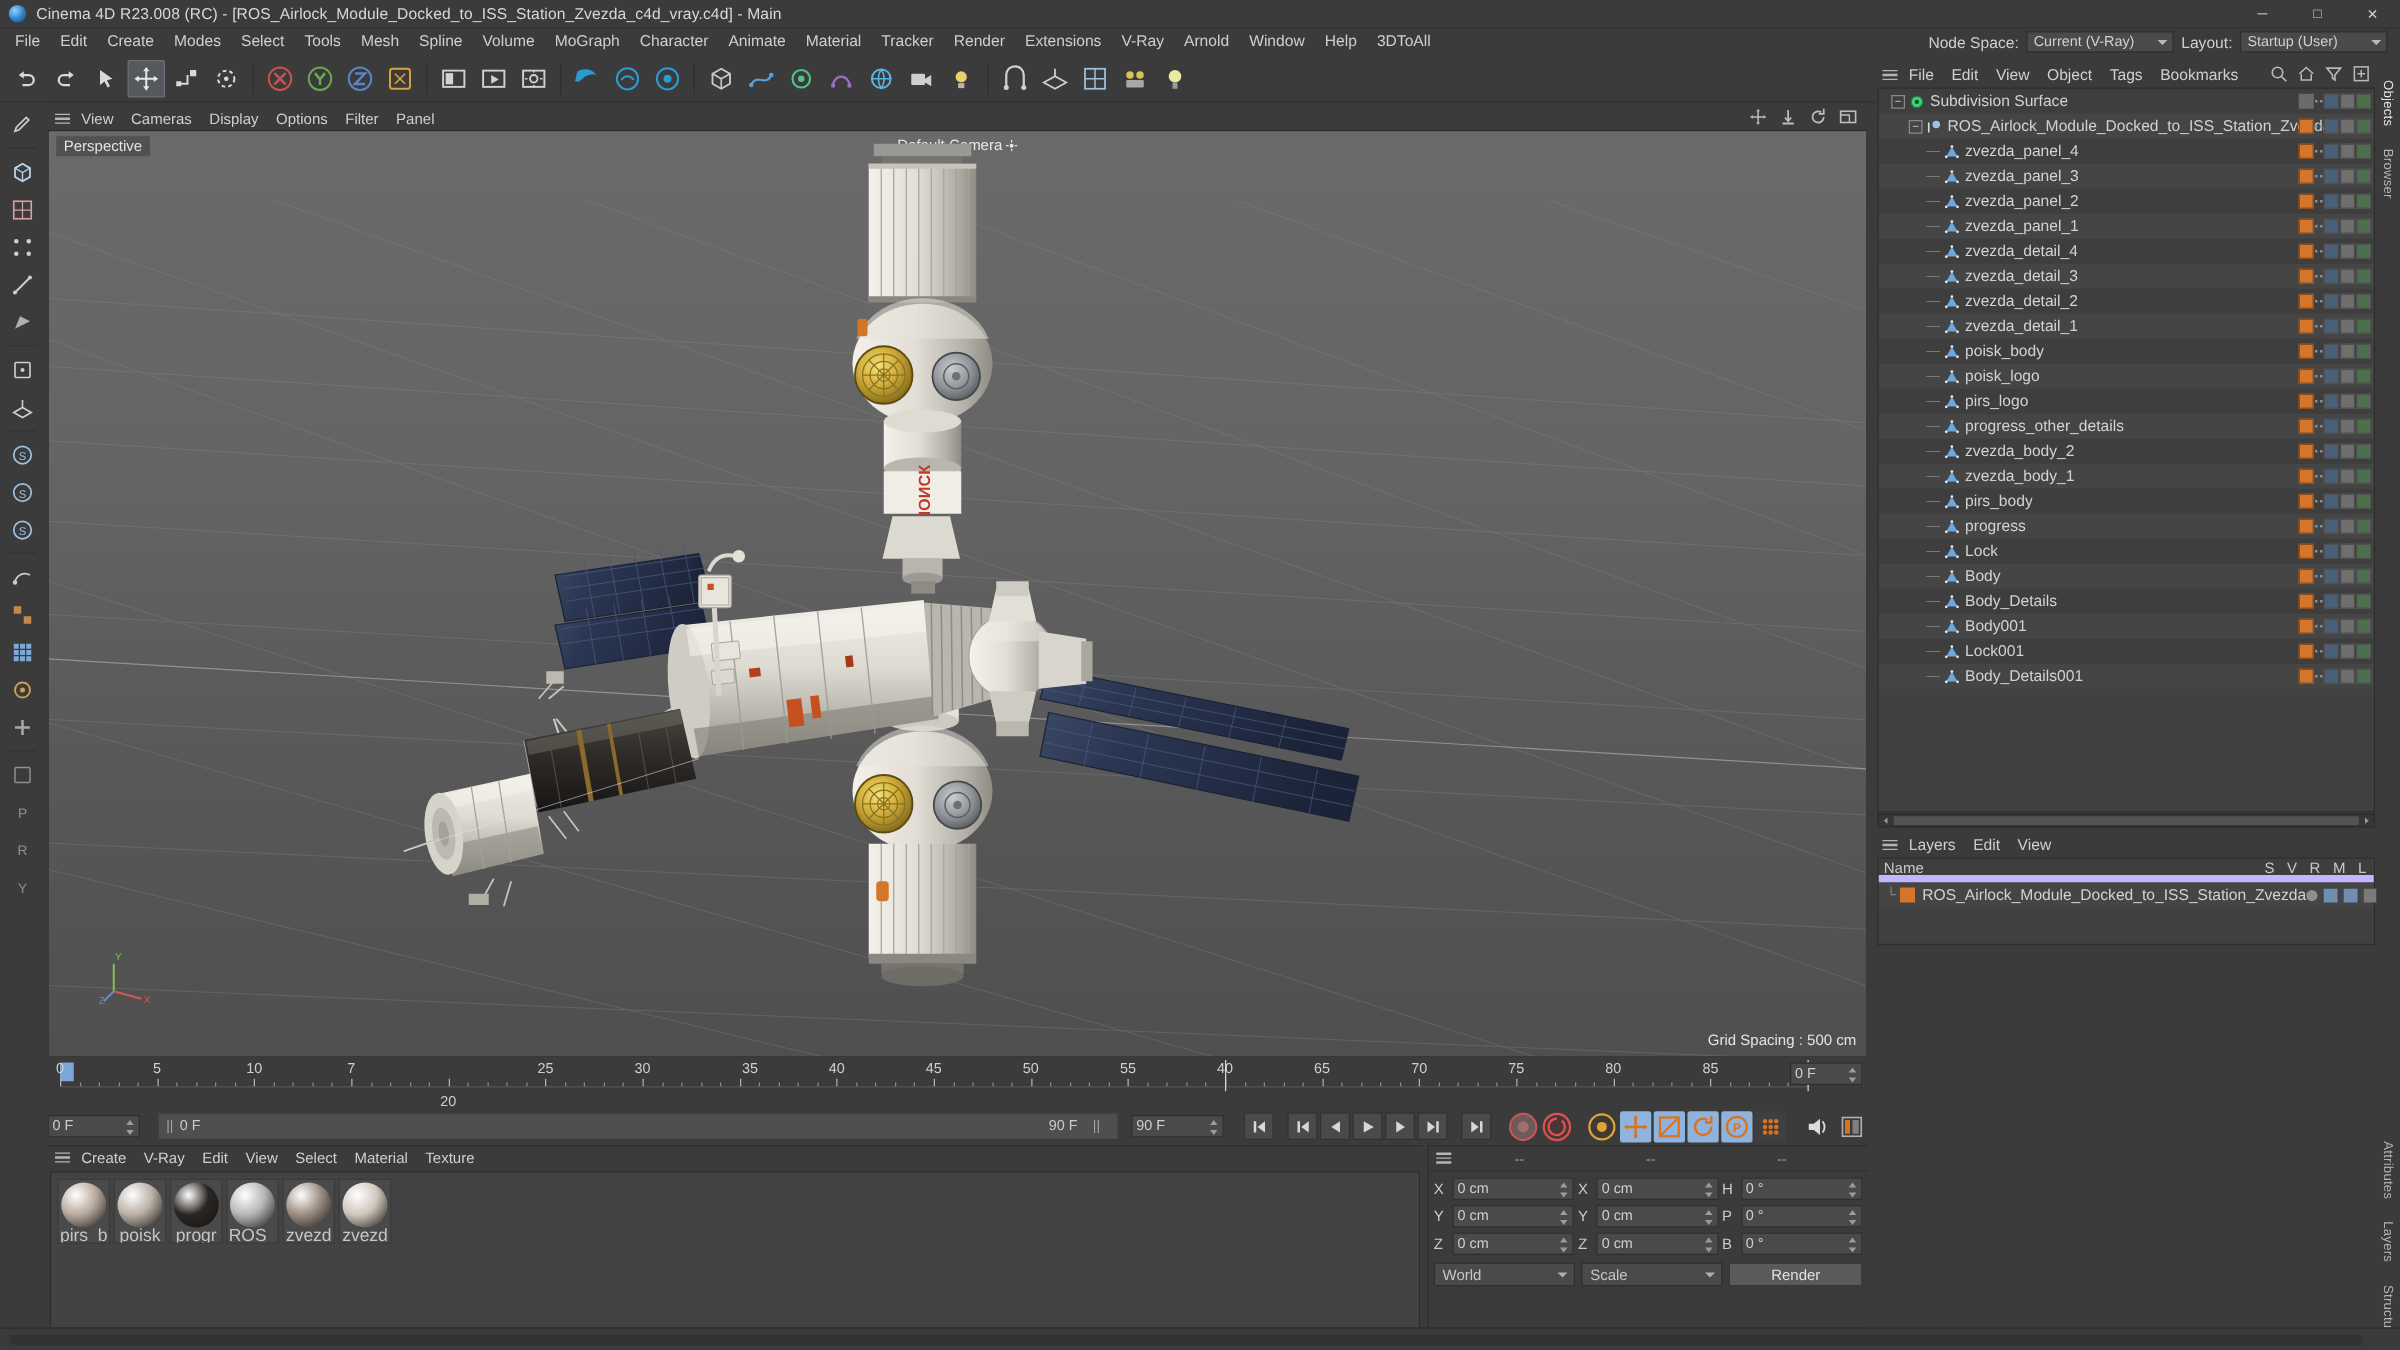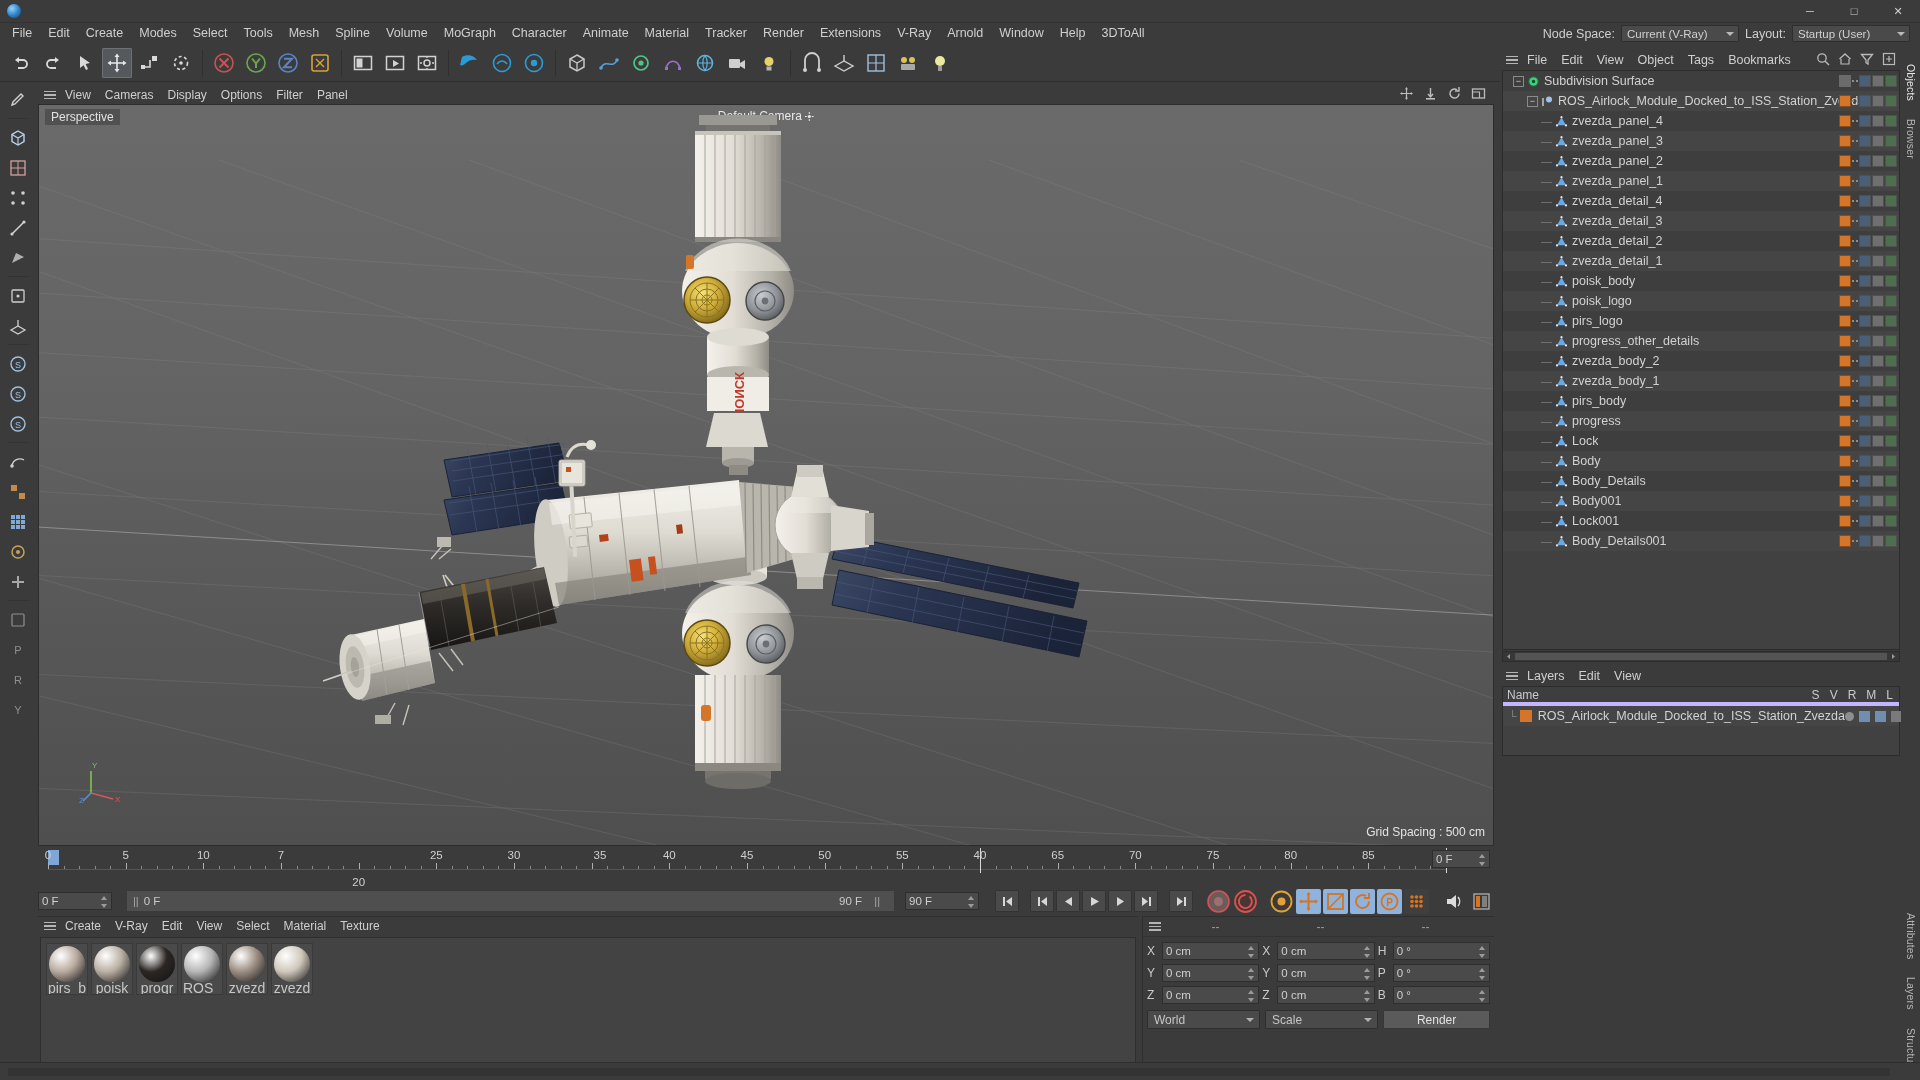--- a/index.html
+++ b/index.html
@@ -216,21 +216,21 @@
   .om-hscroll .bar{ position:absolute; left:12px; right:12px; height:7px; background:#545454; border-radius:1px;}
   .arrL,.arrR{ width:11px;height:9px;display:flex;align-items:center;justify-content:center;}
 
   .layers{
     margin:4px 20px 0 2px; flex:1; display:flex;flex-direction:column;
   }
   .ly-menubar{height:20px;display:flex;align-items:center;padding-left:2px;}
   .ly-menubar .menu-item{height:20px;line-height:20px;font-size:12.5px;padding:0 7px;}
   .ly-body{ flex:none; height:70px; background:#414141;border:1px solid #2c2c2c; }
   .ly-header{ height:19px; display:flex; align-items:center; background:#3e3e3e;
-              border-bottom:4px solid #c4b5fd; font-size:12px; color:#c9c9c9; padding-left:4px;}
+              border-bottom:6px solid #c4b5fd; font-size:12px; color:#c9c9c9; padding-left:4px;}
   .ly-cols{ margin-left:auto; display:flex; gap:10px; padding-right:6px;}
   .ly-row{ height:20px; display:flex; align-items:center; font-size:12.5px; color:#d2d2d2; padding-left:6px; background:#454545;}
   .ly-swatch{ width:12px;height:12px;background:#d4752a;margin-right:6px; flex:none;}
   .ly-rowicons{ margin-left:auto; display:flex; gap:5px; padding-right:5px; align-items:center;}
   .dot{ width:9px;height:9px;border-radius:50%;background:#8e8e8e;}
 
   
   .vtabs{
     position:absolute; right:0; top:50px; bottom:0; width:19px; background:#3b3b3b;
     display:flex; flex-direction:column; align-items:center; padding-top:6px; gap:2px;
@@ -253,20 +253,21 @@
   .bottom-hscroll .bar{position:absolute;left:12px;right:12px;top:1px;height:7px;background:#545454;}
   svg.model{ position:absolute; left:0; top:0; }
 </style>
 </head>
 <body>
 
 <div id="app">
 
   <div class="titlebar">
     <div class="tb-icon"></div>
+    <div class="tb-text">Cinema 4D R23.008 (RC) - [ROS_Airlock_Module_Docked_to_ISS_Station_Zvezda_c4d_vray.c4d] - Main</div>
     <div class="win-btns">
       <div class="win-btn">─</div>
       <div class="win-btn">□</div>
       <div class="win-btn close">✕</div>
     </div>
   </div>
 
   <div class="menubar">
     <div class="menu-item">File</div>
     <div class="menu-item">Edit</div>

